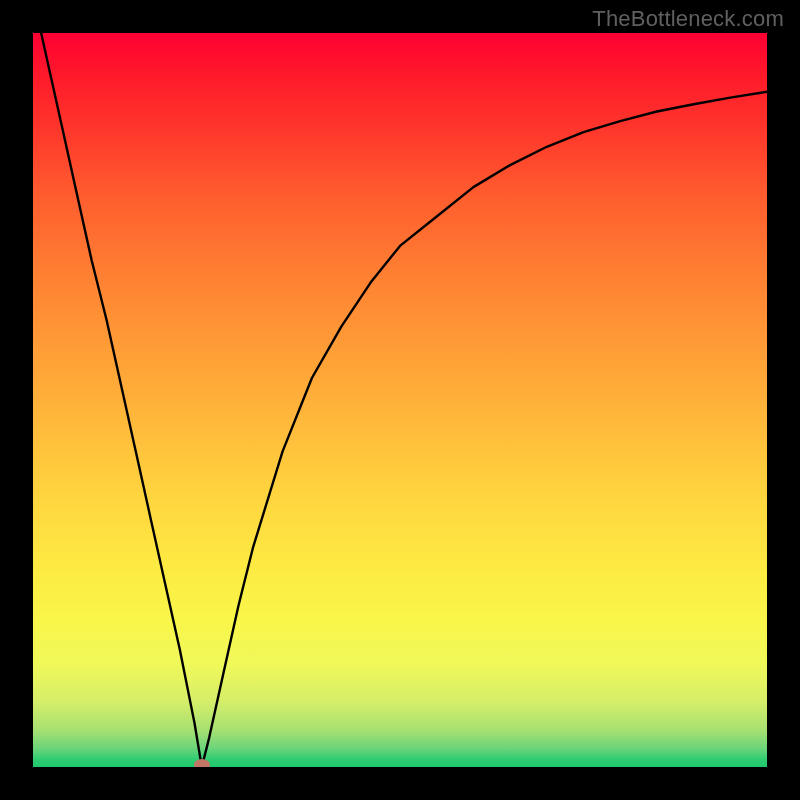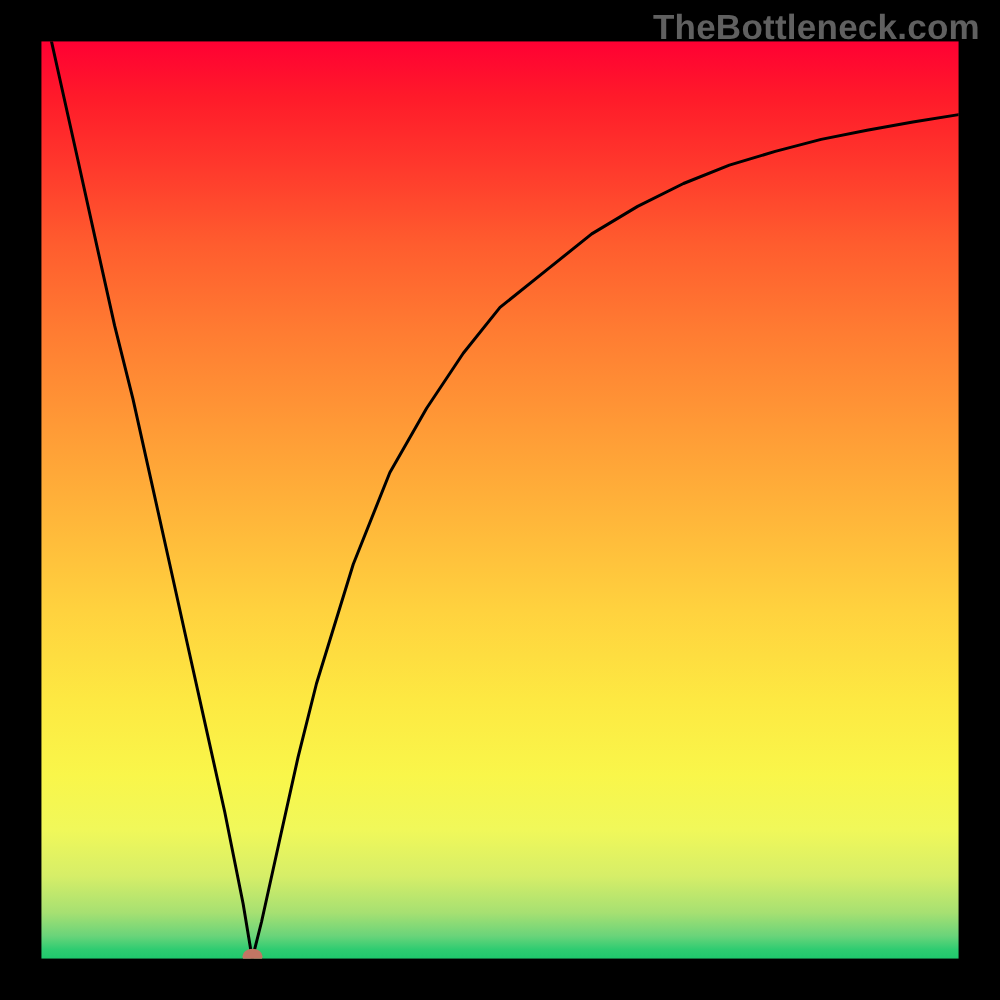--- a/index.html
+++ b/index.html
@@ -57,22 +57,22 @@
     width: 16px;
     height: 12px;
     border-radius: 50%;
     background: #c27664;
     transform: translate(-50%, -50%);
   }
   .wordmark {
     position: absolute;
     top: 6px;
     right: 16px;
-    font-size: 28px;
-    font-weight: 700;
+    font-size: 22px;
+    font-weight: 400;
     color: #606060;
     letter-spacing: 0.2px;
   }
 </style>
 </head>
 <body>
 
 <div class="frame">
 
   <div class="plot-area">

